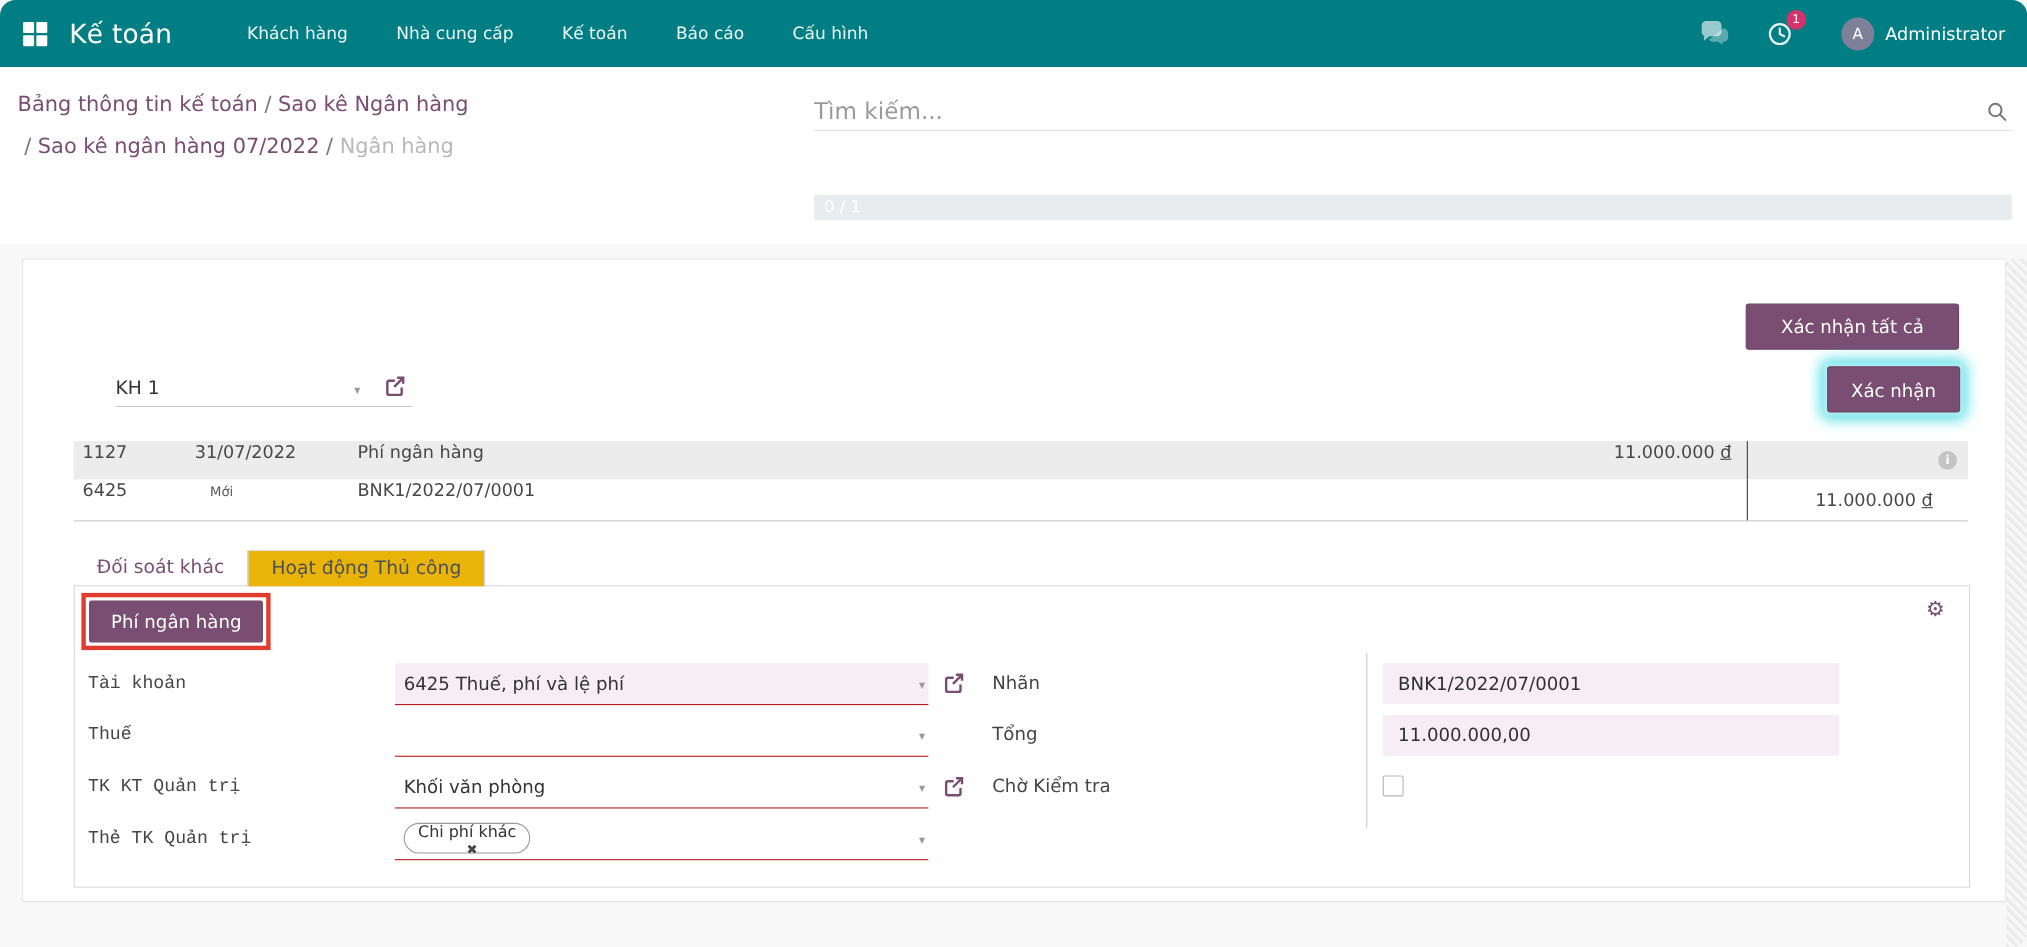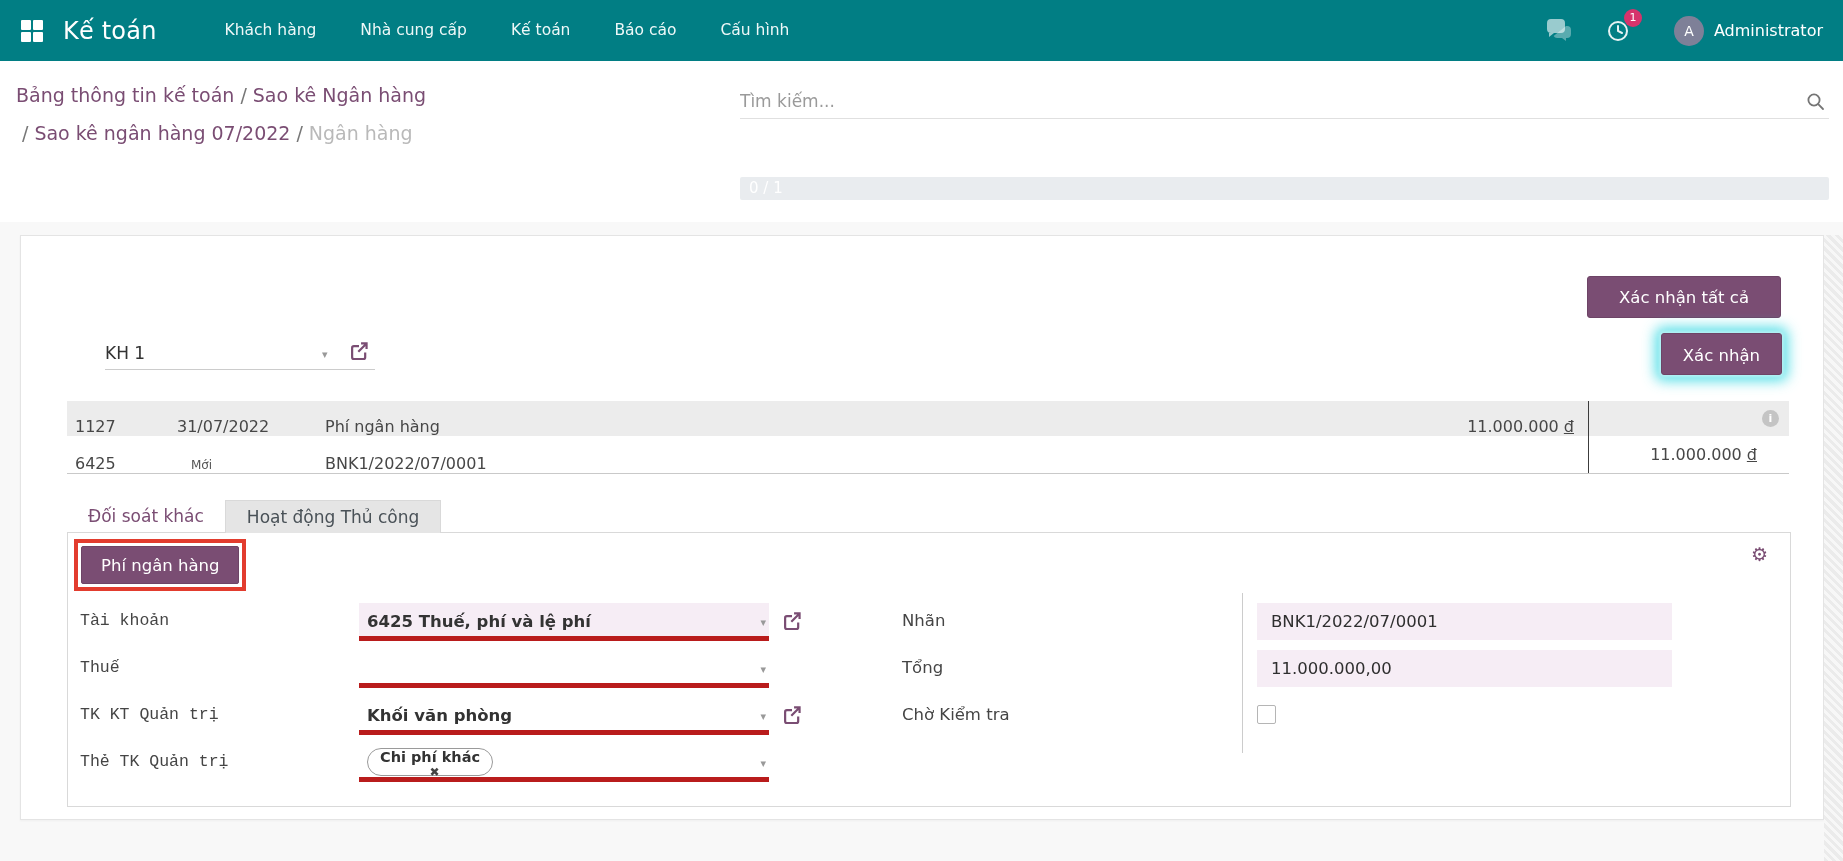--- a/index.html
+++ b/index.html
@@ -3,21 +3,21 @@
 <meta charset="utf-8">
 <style>
   :root{
     --navbar-teal:#017e84; --accent:#7a4d73; --badge-pink:#d6336c;
     --annotation-red:#e23c2e; --glow-cyan:#2fd8e2; --field-highlight:#f6edf5;
     --row-gray:#ececec; --pager-gray:#e9ecef;
   }
   *{margin:0;padding:0;box-sizing:border-box;}
   html,body{width:1843px;height:861px;}
   body{font-family:"DejaVu Sans","Liberation Sans",sans-serif;background:#f8f8f8;color:#444;}
-  .page{position:relative;width:1843px;height:861px;overflow:hidden;}
+  .page{position:relative;width:1843px;height:861px;overflow:hidden;border-radius:14px;}
 
   
   .navbar{position:absolute;left:0;top:0;width:1843px;height:61px;background:var(--navbar-teal);
           display:flex;align-items:center;color:#fff;}
   .apps-btn{margin-left:18px;width:28px;height:28px;display:flex;align-items:center;justify-content:center;cursor:pointer;}
   .brand{margin-left:17px;font-size:24px;letter-spacing:.2px;cursor:pointer;white-space:nowrap;}
   .menu{display:flex;margin-left:46px;height:61px;align-items:center;}
   .menu-item{padding:0 22px;font-size:15.5px;color:#eef8f8;line-height:61px;cursor:pointer;white-space:nowrap;}
   .nav-spacer{flex:1;}
   .icon-btn{position:relative;width:32px;height:32px;display:flex;align-items:center;justify-content:center;cursor:pointer;}
@@ -29,21 +29,21 @@
           display:flex;align-items:center;justify-content:center;margin-right:10px;cursor:pointer;}
   .username{font-size:16px;margin-right:20px;cursor:pointer;white-space:nowrap;}
 
   
   .control-panel{position:absolute;left:0;top:61px;width:1843px;height:161px;background:#fff;}
   .breadcrumb{position:absolute;left:16px;top:15px;font-size:19px;line-height:38px;color:var(--accent);}
   .crumb{color:var(--accent);text-decoration:none;cursor:pointer;}
   .crumb-sep{color:#777;padding:0 6px;}
   .crumb-muted{color:#b9b9b9;cursor:default;}
   .search-wrap{position:absolute;left:740px;top:23px;width:1089px;height:35px;border-bottom:1px solid #e0e0e0;}
-  .search-input{width:100%;height:100%;border:none;outline:none;font-size:17px;color:#701a75;background:transparent;
+  .search-input{width:100%;height:100%;border:none;outline:none;font-size:21px;color:#701a75;background:transparent;
                 font-family:"DejaVu Sans","Liberation Sans",sans-serif;padding-right:34px;}
   .search-input::placeholder{color:#9a9a9a;}
   .search-icon{position:absolute;right:4px;top:8px;cursor:pointer;}
   .pager{position:absolute;left:740px;top:116px;width:1089px;height:23px;background:var(--pager-gray);
          border-radius:2px;color:#fff;font-size:15px;line-height:23px;padding-left:9px;}
 
   
   .sheet{position:absolute;left:20px;top:235px;width:1804px;height:585px;background:#fff;
          border:1px solid #e4e4e4;box-shadow:0 1px 2px rgba(0,0,0,.04);}
   .btn{background:var(--accent);color:#fff;border:1px solid #6d4466;border-radius:3px;
@@ -53,52 +53,52 @@
        box-shadow:0 0 3px 2px #b7f0f4,0 0 13px 6px rgba(47,216,226,.8);}
 
   .partner-row{position:absolute;left:51px;top:100px;width:320px;height:36px;}
   .partner-input{width:270px;height:34px;border:none;border-bottom:1px solid #ccc;outline:none;
        font-size:17px;color:#333;background:transparent;font-family:"DejaVu Sans","Liberation Sans",sans-serif;margin-left:33px;}
   .partner-caret{position:absolute;left:250px;top:12px;color:#999;font-size:11px;cursor:pointer;}
   .partner-ext{position:absolute;left:276px;top:4px;cursor:pointer;}
 
   
   .lines-table{position:absolute;left:46px;top:165px;width:1722px;font-size:16px;color:#474747;}
-  .line-row{display:flex;align-items:flex-end;cursor:pointer;}
+  .line-row{display:flex;align-items:flex-start;cursor:pointer;}
   .row-0{height:35px;background:var(--row-gray);}
   .row-1{height:38px;background:#fff;border-bottom:1px solid #c9c9c9;}
   .c-account{width:110px;padding-left:8px;}
   .c-col2{width:148px;}
   .c-state{font-size:12px;color:#555;margin-left:14px;}
   .c-label{flex:1;}
   .c-debit{width:360px;text-align:right;padding-right:14px;}
   .c-credit{width:201px;align-self:stretch;display:flex;align-items:center;justify-content:flex-end;
             border-left:1px solid #3c3c3c;padding-right:10px;}
   .row-1 .c-credit{padding-right:32px;}
   .amount u{text-decoration:underline;}
   .info-icon{width:17px;height:17px;border-radius:50%;background:#c4c4c4;color:#fff;font-size:11px;
              font-weight:bold;display:flex;align-items:center;justify-content:center;cursor:pointer;}
 
   
   .tabs{position:absolute;left:46px;top:264px;display:flex;z-index:2;}
   .tab{padding:0 21px;line-height:32px;height:32px;font-size:17px;color:var(--accent);cursor:pointer;white-space:nowrap;}
-  .tab.active{background:#e5e5e5;border:1px solid #d9d9d9;border-bottom:none;height:33px;color:#495157;text-align:right;}
+  .tab.active{background:#eab308;border:1px solid #d9d9d9;border-bottom:none;height:33px;color:#495157;text-align:right;}
   .pane{position:absolute;left:46px;top:296px;width:1724px;height:275px;background:#fff;border:1px solid #d9d9d9;}
 
   .annotation-box{position:absolute;left:6px;top:6px;border:4px solid var(--annotation-red);padding:3px;}
   .btn-preset{height:38px;padding:0 19px;border-radius:2px;}
   .gear{position:absolute;right:22px;top:12px;font-size:19px;color:var(--accent);cursor:pointer;line-height:1;}
 
   .form-left{position:absolute;left:12px;top:66px;width:776px;}
   .form-right{position:absolute;left:834px;top:66px;width:860px;}
   .f-row{display:flex;height:47px;align-items:flex-start;}
   .f-label{font-size:16.5px;color:#454545;line-height:44px;}
   .form-left .f-label{width:279px;font-family:Liberation Mono, monospace;}
   .form-right .f-label{width:355px;}
-  .f-field{position:relative;width:410px;height:38px;margin-top:4px;border-bottom:5px solid #b91c1c;font-weight:bold;}
+  .f-field{position:relative;width:485px;height:38px;margin-top:4px;border-bottom:1px solid #b91c1c;}
   .f-value{display:block;line-height:37px;padding-left:8px;font-size:16.5px;color:#333;
            white-space:nowrap;overflow:hidden;}
   .f-field.pink{background:var(--field-highlight);}
   .f-caret{position:absolute;right:3px;top:13px;font-size:11px;color:#999;cursor:pointer;}
   .f-ext{position:absolute;right:-34px;top:7px;cursor:pointer;}
   .tag-pill{display:inline-flex;align-items:center;margin:4px 0 0 8px;height:28px;border:1px solid #9a9a9a;
             border-radius:15px;padding:0 12px;font-size:14.5px;color:#333;background:#fff;flex-direction:column;}
   .tag-x{margin-left:9px;font-size:12px;color:#444;cursor:pointer;}
   .v-divider{position:absolute;left:1174px;top:60px;height:160px;border-left:1px solid #ccc;}
   .r-value{width:415px;position:relative;}

